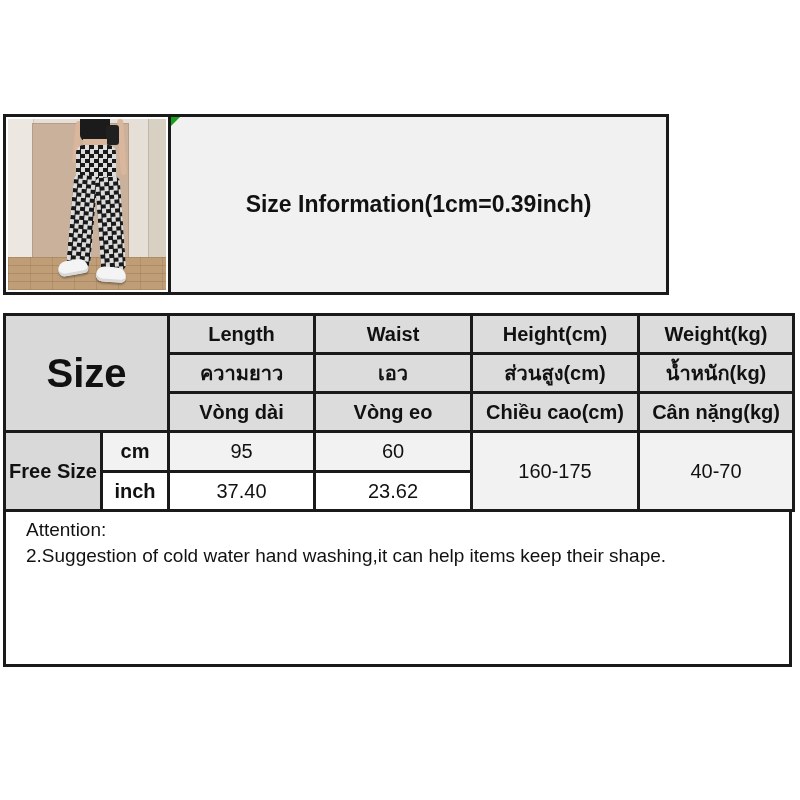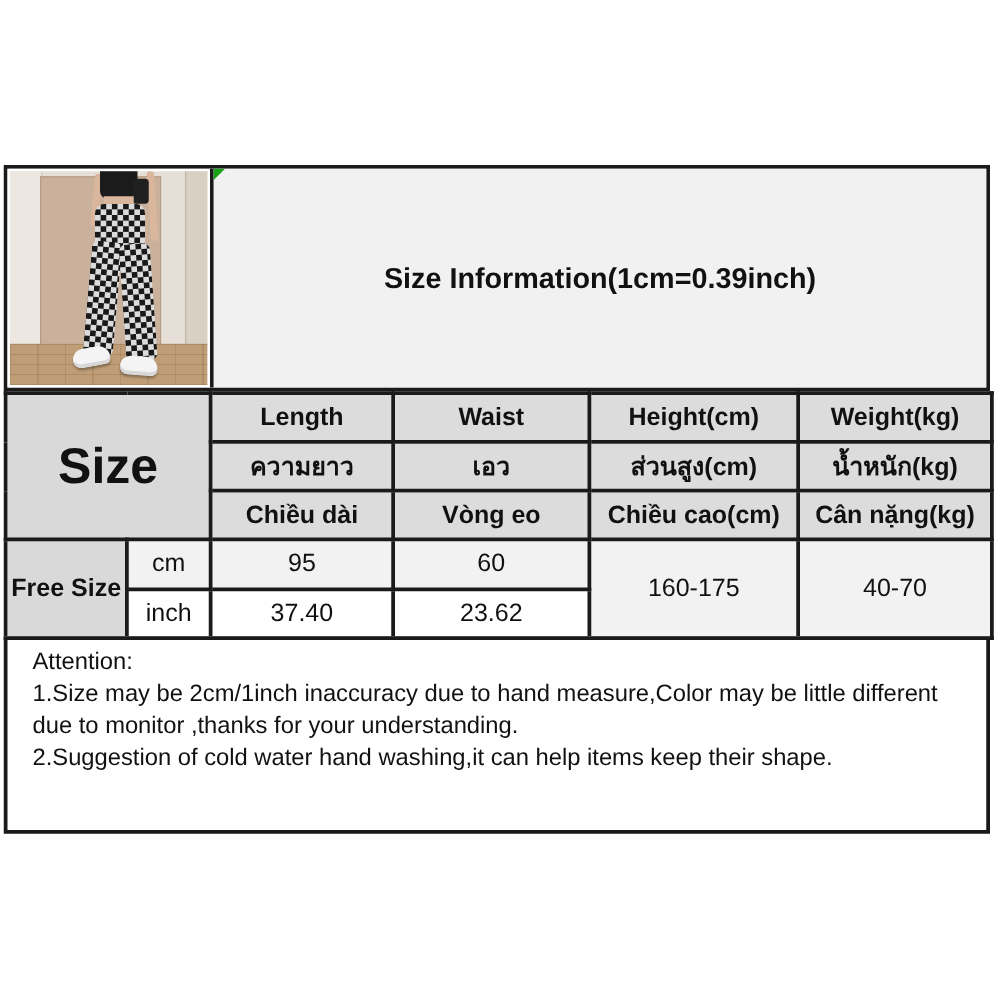--- a/index.html
+++ b/index.html
@@ -1,21 +1,21 @@
 <!DOCTYPE html>
 <html><head>
 <meta charset="utf-8">
 <style>
   * { margin:0; padding:0; box-sizing:border-box; }
   html,body { background:#ffffff; }
   body { font-family:"Liberation Sans","DejaVu Sans",sans-serif; color:#111; }
   .canvas { position:relative; width:800px; height:800px; background:#fff; overflow:hidden; }
 
   
-  .top-section { position:absolute; left:3px; top:132px; width:789px; height:181px;
+  .top-section { position:absolute; left:3px; top:114px; width:666px; height:181px;
                  border:3px solid #1a1a1a; display:flex; background:#f1f1f1; }
   .image-cell { position:relative; width:165px; height:100%; border-right:3px solid #1a1a1a; background:#fff; }
   .photo { position:absolute; inset:2px; background:#e6dfd7; overflow:hidden; }
   .wall-left { position:absolute; left:0; top:0; width:26px; height:100%;
                background:#ece7e0; border-right:1px solid #cfc8bd; }
   .panel { position:absolute; left:24px; top:4px; width:97px; height:137px;
            background:#c9b19b; box-shadow:inset 0 0 0 1px #b69d85; }
   .door-right { position:absolute; right:0; top:0; width:18px; height:141px;
                 background:#d9d0c4; border-left:1px solid #bfb6a9; }
   .floor { position:absolute; left:0; bottom:0; width:100%; height:33px; background:#bf9e77;
@@ -51,21 +51,21 @@
   
   table.size-table { position:absolute; left:3px; top:313px; width:789px;
                      border-collapse:collapse; table-layout:fixed; }
   table.size-table td { border:3px solid #1a1a1a; text-align:center; vertical-align:middle;
                         font-size:20px; overflow:hidden; }
   tr.r-h1 td, tr.r-h2 td, tr.r-h3 td { height:39px; background:#dcdcdc; font-weight:bold; }
   td.c-size { background:#d9d9d9 !important; font-size:40px !important; font-weight:bold; }
   tr.r-cm td { height:40px; background:#f2f2f2; }
   tr.r-inch td { height:39px; background:#ffffff; }
   td.c-freesize { background:#d9d9d9 !important; font-weight:bold; font-size:20px; }
-  td.c-unit { font-weight:normal; }
+  td.c-unit { font-weight:bold; }
   td.c-val { font-weight:normal; }
   td.c-span { background:#f2f2f2 !important; }
 
   
   .attention-box { position:absolute; left:3px; top:509px; width:789px; height:158px;
                    border:3px solid #1a1a1a; background:#fff; padding:5px 20px;
                    font-size:19px; line-height:25.5px; }
 </style>
 </head>
 <body>
@@ -114,21 +114,21 @@
         <td>Height(cm)</td>
         <td>Weight(kg)</td>
       </tr>
       <tr class="r-h2">
         <td>ความยาว</td>
         <td>เอว</td>
         <td>ส่วนสูง(cm)</td>
         <td>น้ำหนัก(kg)</td>
       </tr>
       <tr class="r-h3">
-        <td>Chiều dài</td>
+        <td>Vòng dài</td>
         <td>Vòng eo</td>
         <td>Chiều cao(cm)</td>
         <td>Cân nặng(kg)</td>
       </tr>
       <tr class="r-cm">
         <td class="c-freesize" rowspan="2">Free Size</td>
         <td class="c-unit">cm</td>
         <td class="c-val">95</td>
         <td class="c-val">60</td>
         <td class="c-val c-span" rowspan="2">160-175</td>
@@ -137,17 +137,16 @@
       <tr class="r-inch">
         <td class="c-unit">inch</td>
         <td class="c-val">37.40</td>
         <td class="c-val">23.62</td>
       </tr>
     </tbody>
   </table>
 
   <div class="attention-box">
     <div>Attention:</div>
-    <div>1.Size may be 2cm/1inch inaccuracy due to hand measure,Color may be little different due to monitor ,thanks for your understanding.</div>
     <div>2.Suggestion of cold water hand washing,it can help items keep their shape.</div>
   </div>
 
 </div>
 
 </body></html>

